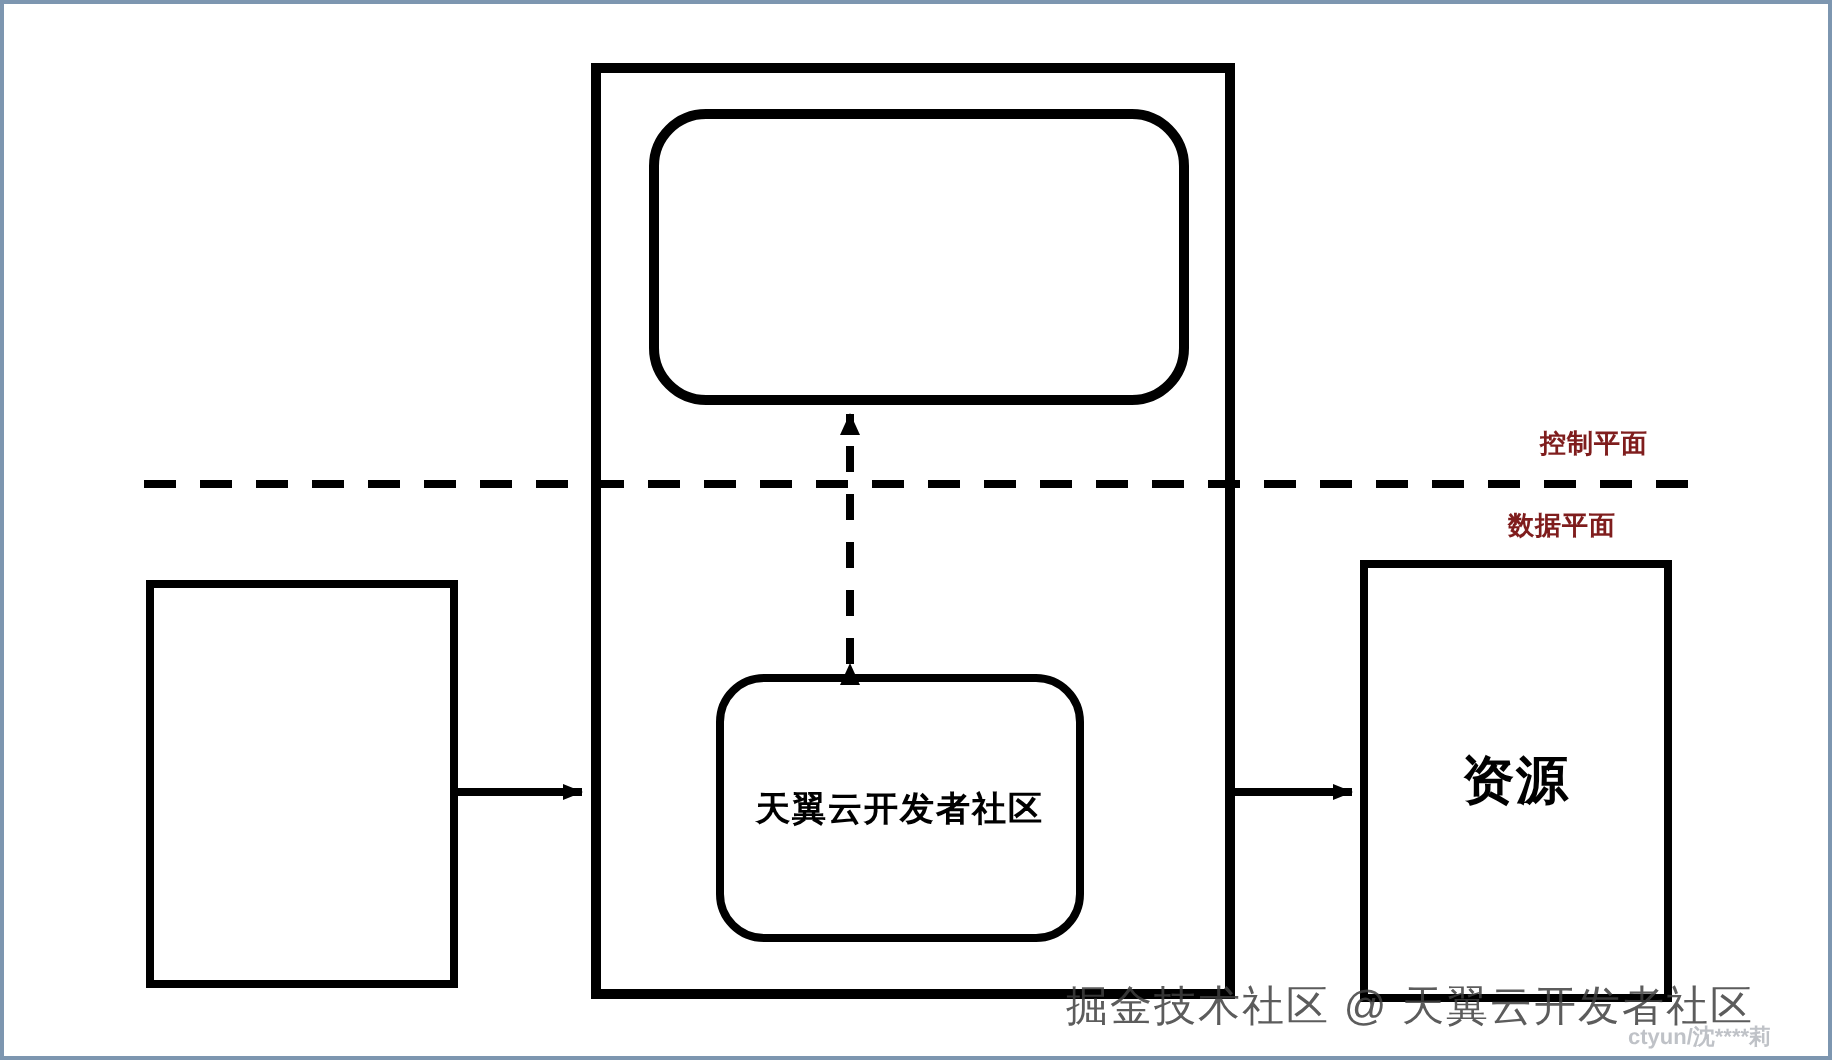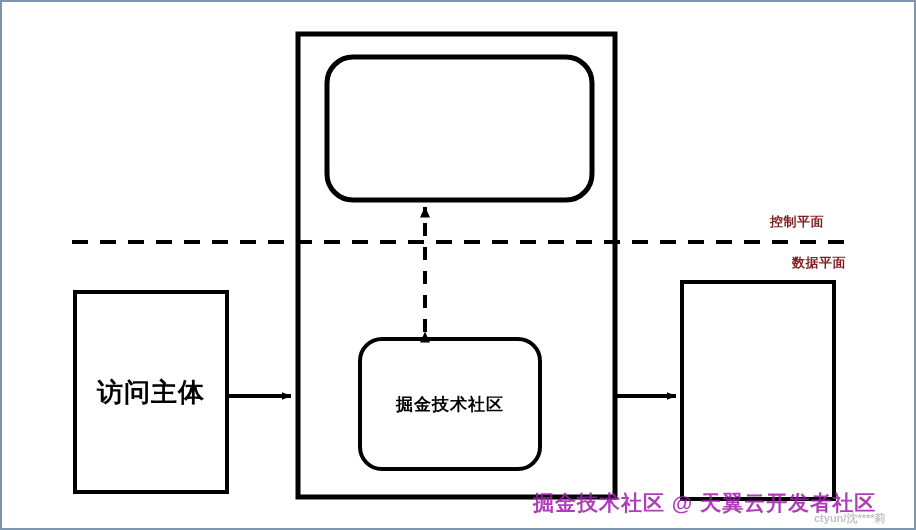--- a/index.html
+++ b/index.html
@@ -60,31 +60,31 @@
     font-size: 13px;
     letter-spacing: 0.5px;
     white-space: nowrap;
     user-select: none;
   }
   #label-control-plane {
     left: 768px;
     top: 211px;
   }
   #label-data-plane {
-    left: 790px;
+    left: 752px;
     top: 252px;
     text-align: right;
   }
   .watermark-main {
     position: absolute;
     left: 531px;
     top: 487px;
     font-size: 21px;
-    font-weight: bold;
-    color: #a21caf;
+    font-weight: normal;
+    color: #404040;
     opacity: 0.85;
     white-space: nowrap;
     letter-spacing: 1px;
     user-select: none;
   }
   .watermark-sub {
     position: absolute;
     left: 812px;
     top: 509px;
     font-size: 11px;
@@ -125,25 +125,25 @@
 
     <line x1="70" y1="240" x2="845" y2="240" stroke="#000000" stroke-width="4" stroke-dasharray="16 12"></line>
 
     <line x1="423" y1="330" x2="423" y2="205" stroke="#000000" stroke-width="4" stroke-dasharray="13 11" marker-start="url(#arrowDashStart)" marker-end="url(#arrowDashEnd)"></line>
 
     <line x1="226" y1="394" x2="289" y2="394" stroke="#000000" stroke-width="4" marker-end="url(#arrowSolid)"></line>
 
     <line x1="614" y1="394" x2="674" y2="394" stroke="#000000" stroke-width="4" marker-end="url(#arrowSolid)"></line>
   </svg>
 
-  <div class="node-label" id="label-access-subject">访问主体</div>
 
 
-  <div class="node-label" id="label-security-agent">掘金技术社区</div>
+  <div class="node-label" id="label-security-agent">天翼云开发者社区</div>
 
+  <div class="node-label" id="label-resource">资源</div>
 
   <div class="plane-label" id="label-control-plane">控制平面</div>
 
   <div class="plane-label" id="label-data-plane">数据平面</div>
 
   <div class="watermark-main">掘金技术社区 @ 天翼云开发者社区</div>
 
   <div class="watermark-sub">ctyun/沈****莉</div>
 
 </div>

